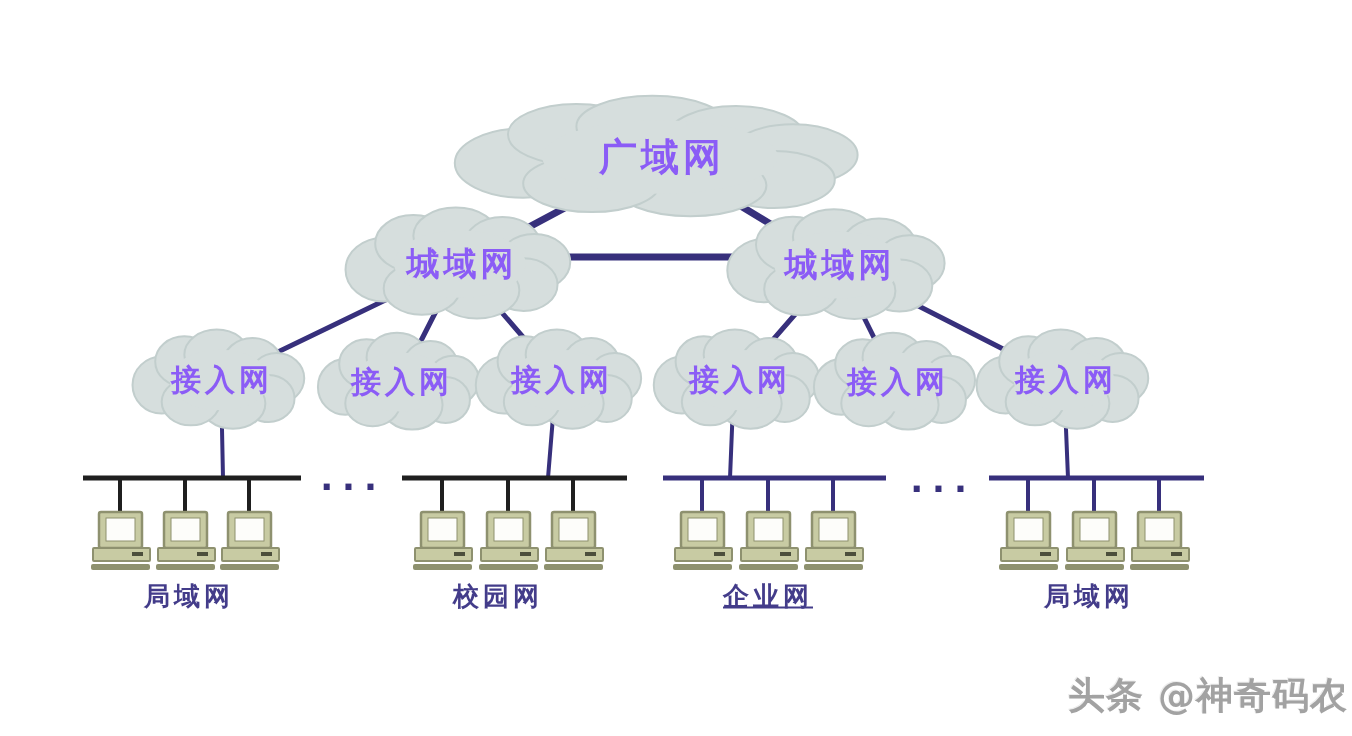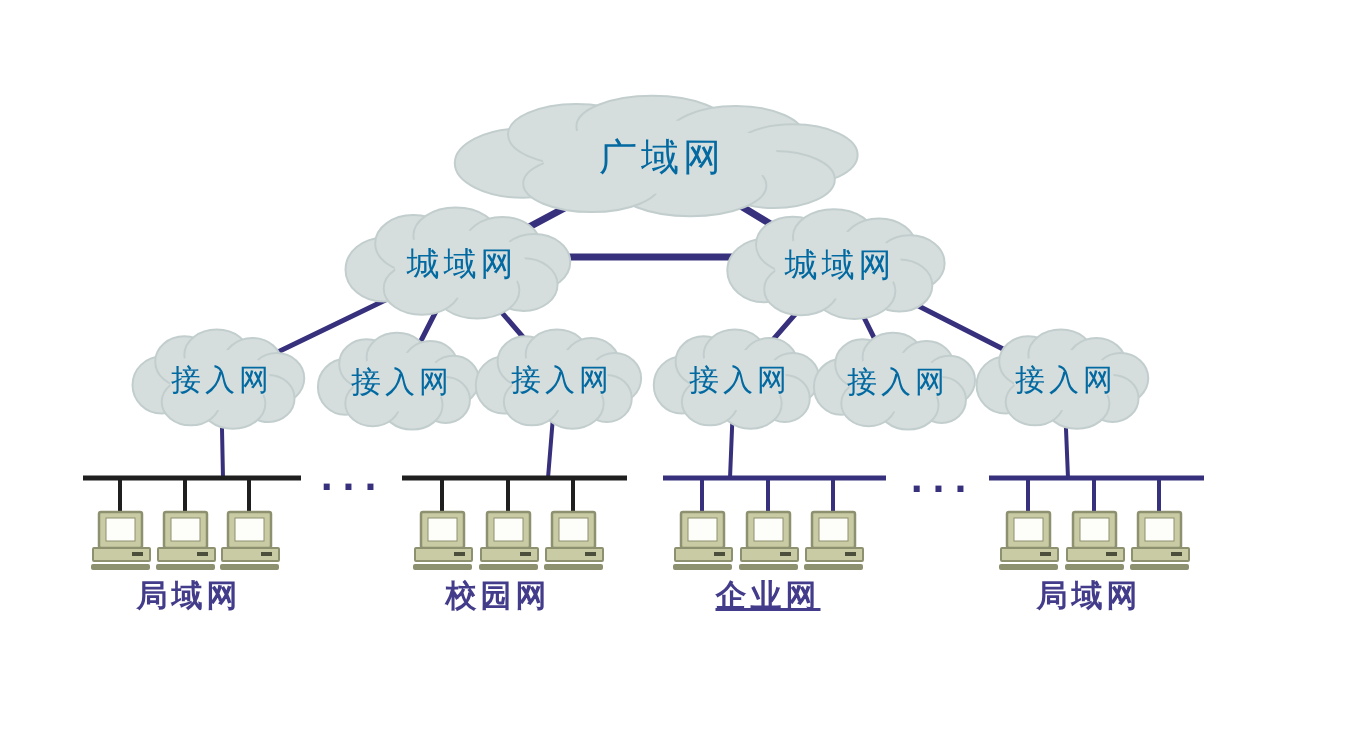--- a/index.html
+++ b/index.html
@@ -14,32 +14,32 @@
     background: #ffffff;
     overflow: hidden;
   }
   #diagram-svg {
     position: absolute;
     left: 0; top: 0;
   }
   .cloud-label {
     position: absolute;
     transform: translate(-50%, -50%);
-    color: #0369a1;
-    font-weight: normal;
+    color: #8b5cf6;
+    font-weight: bold;
     letter-spacing: 4px;
     white-space: nowrap;
     text-indent: 4px;
   }
   .bus-label {
     position: absolute;
     transform: translate(-50%, -50%);
     color: #433c8a;
     font-weight: bold;
-    font-size: 31px;
+    font-size: 26px;
     letter-spacing: 4px;
     white-space: nowrap;
     text-indent: 4px;
   }
   .dots {
     position: absolute;
     transform: translate(-50%, -50%);
     color: #37307c;
     font-weight: 900;
     font-size: 34px;
@@ -293,13 +293,14 @@
       <div class="cloud-label" style="left: 838px; top: 265px; font-size: 33px;">城域网</div>
       <div class="cloud-label" style="left: 220px; top: 380px; font-size: 30px;">接入网</div>
       <div class="cloud-label" style="left: 400px; top: 382px; font-size: 30px;">接入网</div>
       <div class="cloud-label" style="left: 560px; top: 380px; font-size: 30px;">接入网</div>
       <div class="cloud-label" style="left: 738px; top: 380px; font-size: 30px;">接入网</div>
       <div class="cloud-label" style="left: 896px; top: 382px; font-size: 30px;">接入网</div>
       <div class="cloud-label" style="left: 1064px; top: 380px; font-size: 30px;">接入网</div>
       <div class="dots" style="left: 353px; top: 487px;">···</div>
       <div class="dots" style="left: 943px; top: 489px;">···</div>
     </div>
+  <div id="watermark" style="left: 1208px; top: 696px;">头条 @神奇码农</div>
 </div>
 
 </body></html>

